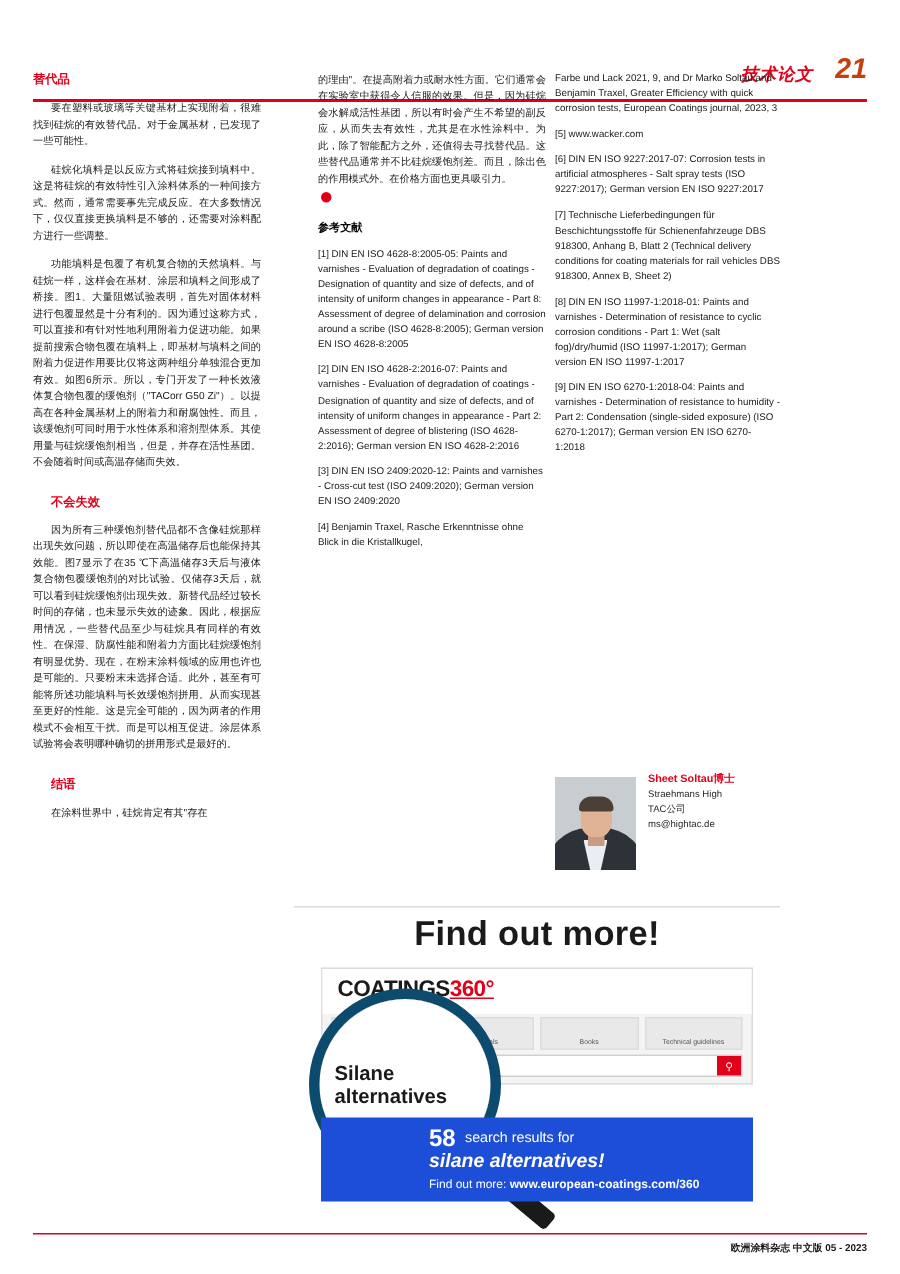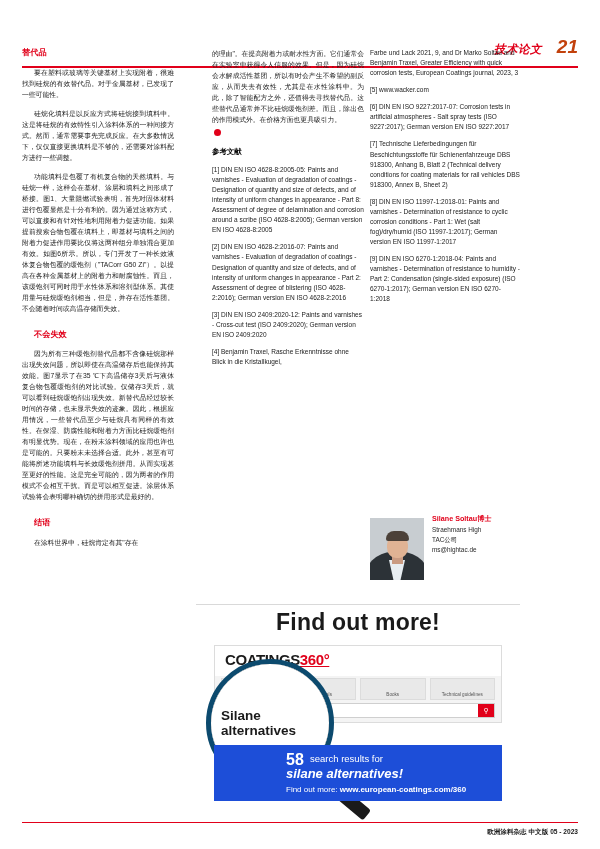--- a/index.html
+++ b/index.html
@@ -200,21 +200,21 @@
     background: #e1001a; color: #fff;
     display:flex; align-items:center; justify-content:center;
     font-size: 7px;
   }
   
   .mag {
     position: absolute;
     left: 10px; top: 54px;
     width: 128px; height: 128px;
     border-radius: 50%;
-    border: 5px solid #0c4a6e;
+    border: 7px solid #0c4a6e;
     background: #ffffff;
     overflow: hidden;
     box-shadow: 0 0 0 1px #000 inset;
   }
   .mag-inner {
     position:absolute; inset:0;
     background:#ffffff;
     display:flex; align-items:center; justify-content:center;
     flex-direction: column;
   }
@@ -338,21 +338,21 @@
 
   <div class="author-box">
     <div class="author-photo">
       <div class="ph-bg"></div>
       <div class="ph-jacket"></div>
       <div class="ph-shirt"></div>
       <div class="ph-neck"></div>
       <div class="ph-head"></div>
       <div class="ph-hair"></div>
     </div>
-    <div class="author-name">Silane Soltau博士</div>
+    <div class="author-name">Sheet Soltau博士</div>
     <div class="author-meta">
       <div>Straehmans High</div>
       <div>TAC公司</div>
       <div>ms@hightac.de</div>
     </div>
   </div>
 
   <div class="ad">
     <div class="ad-title">Find out more!</div>
 

